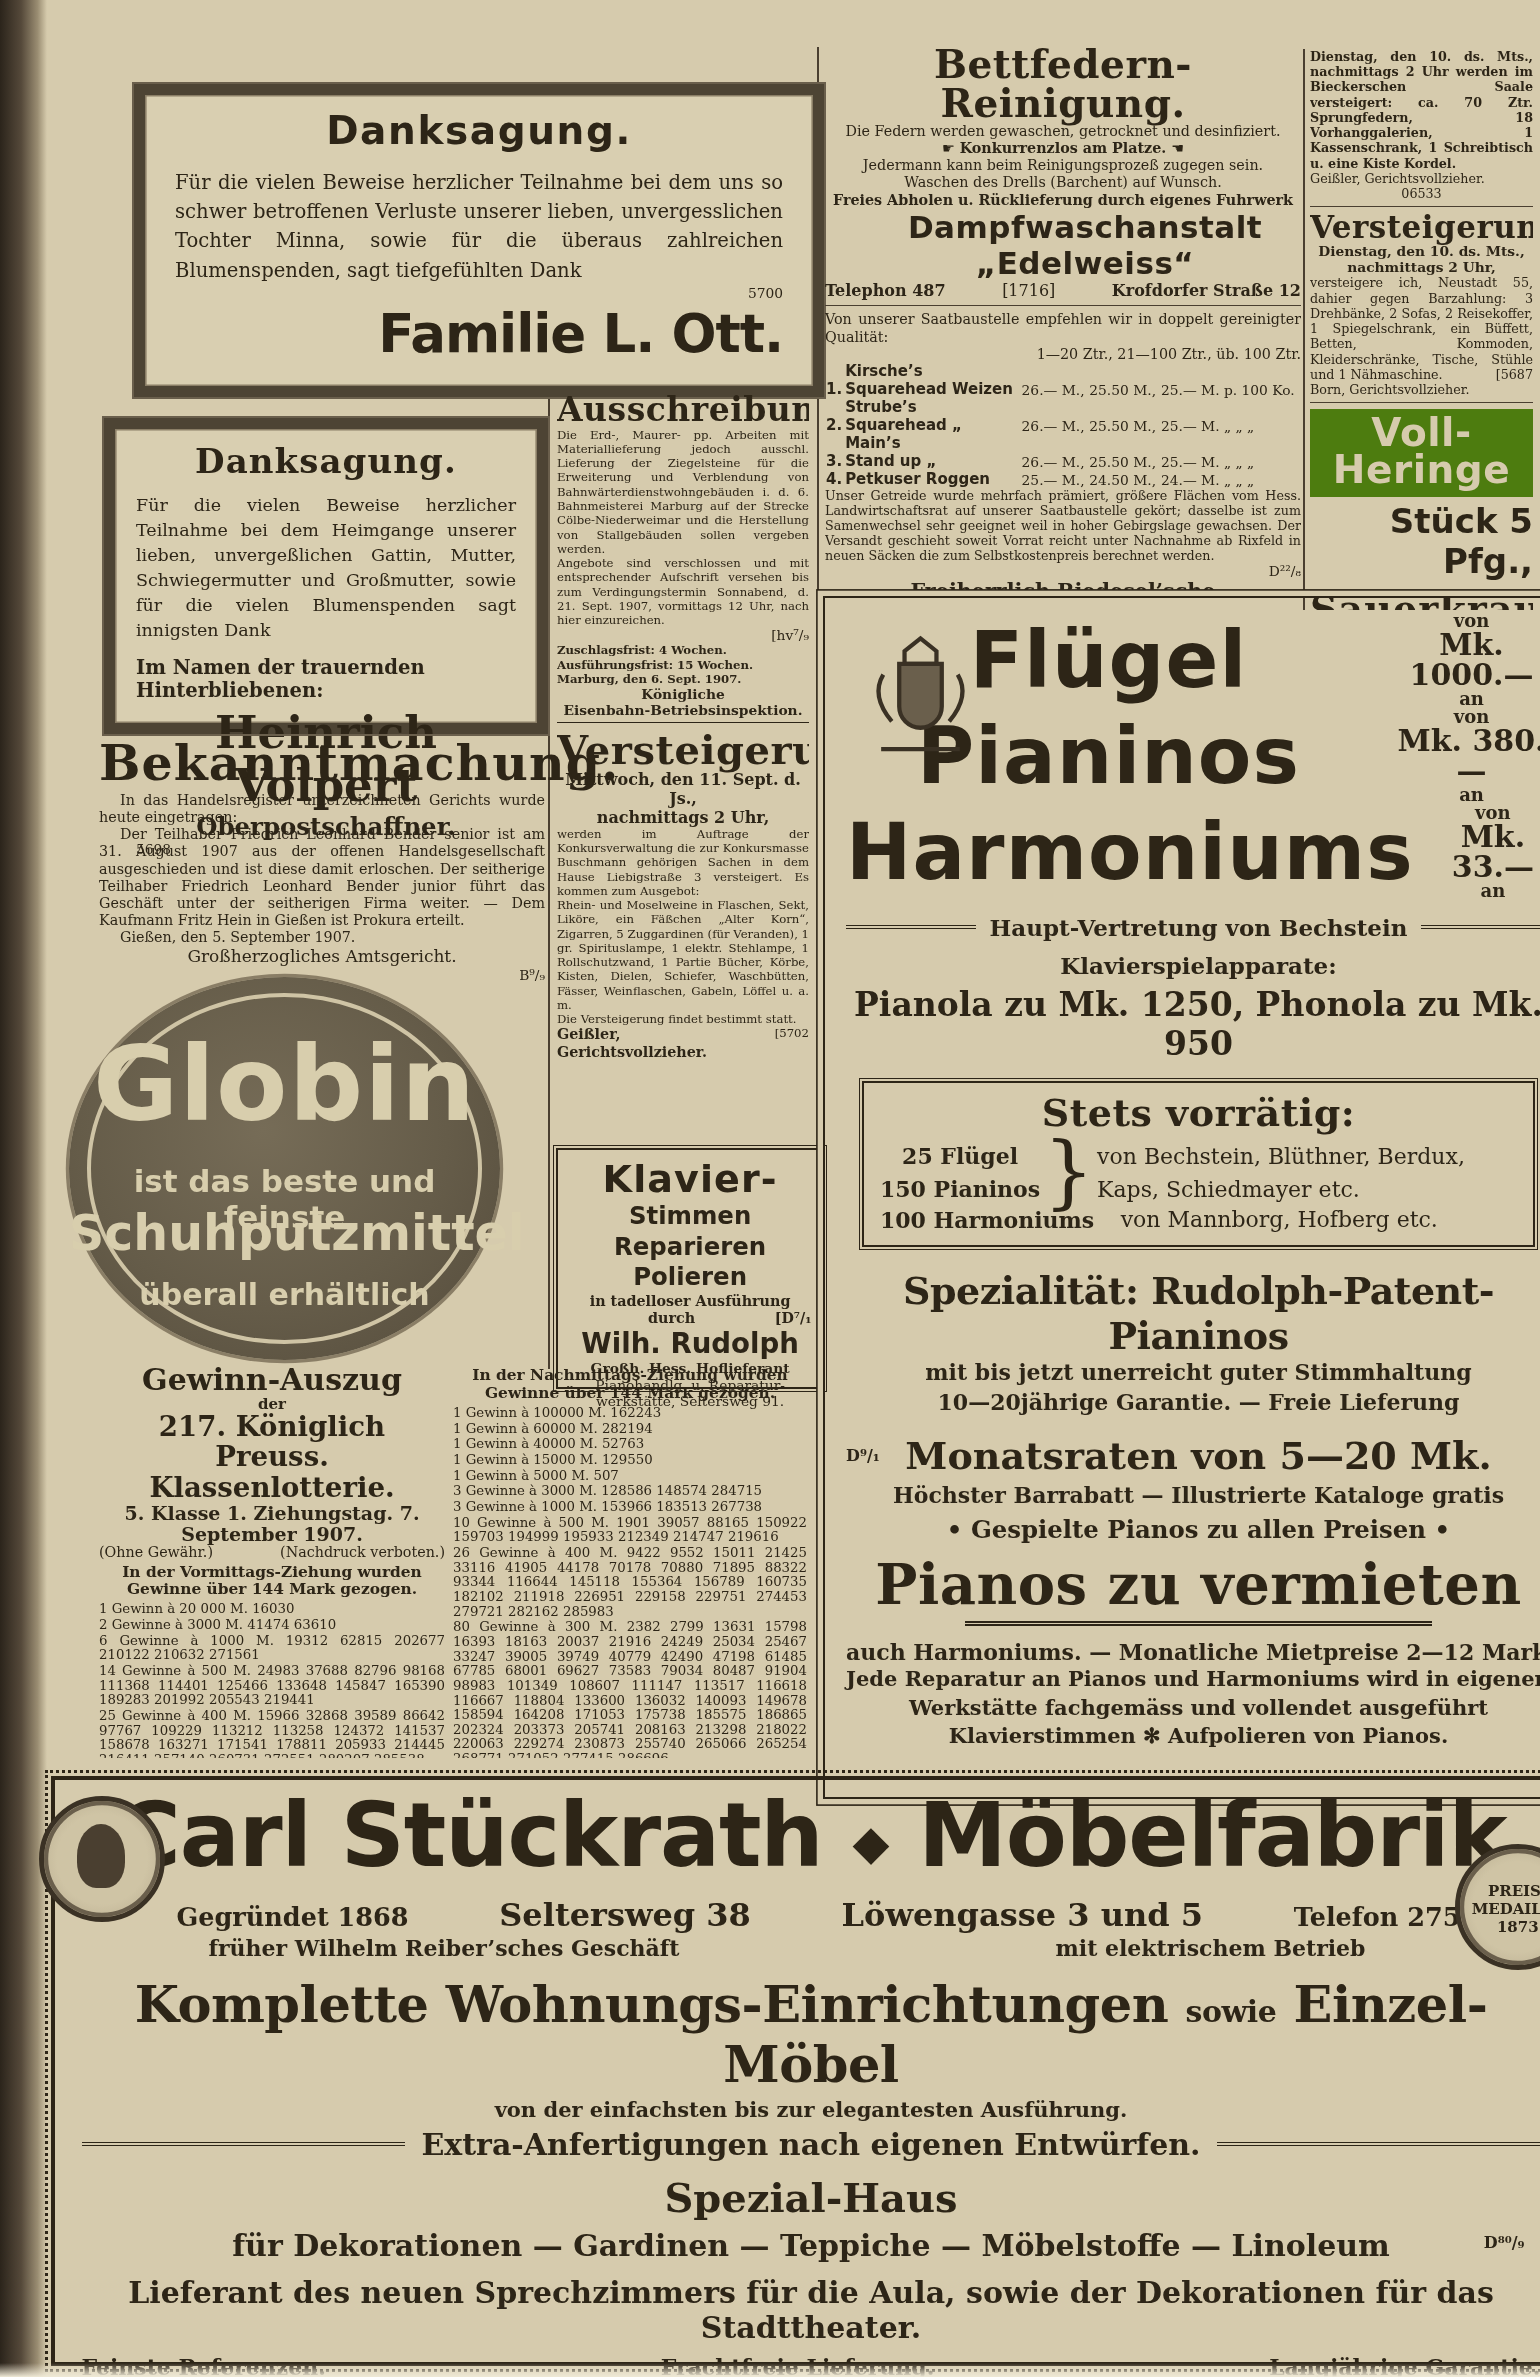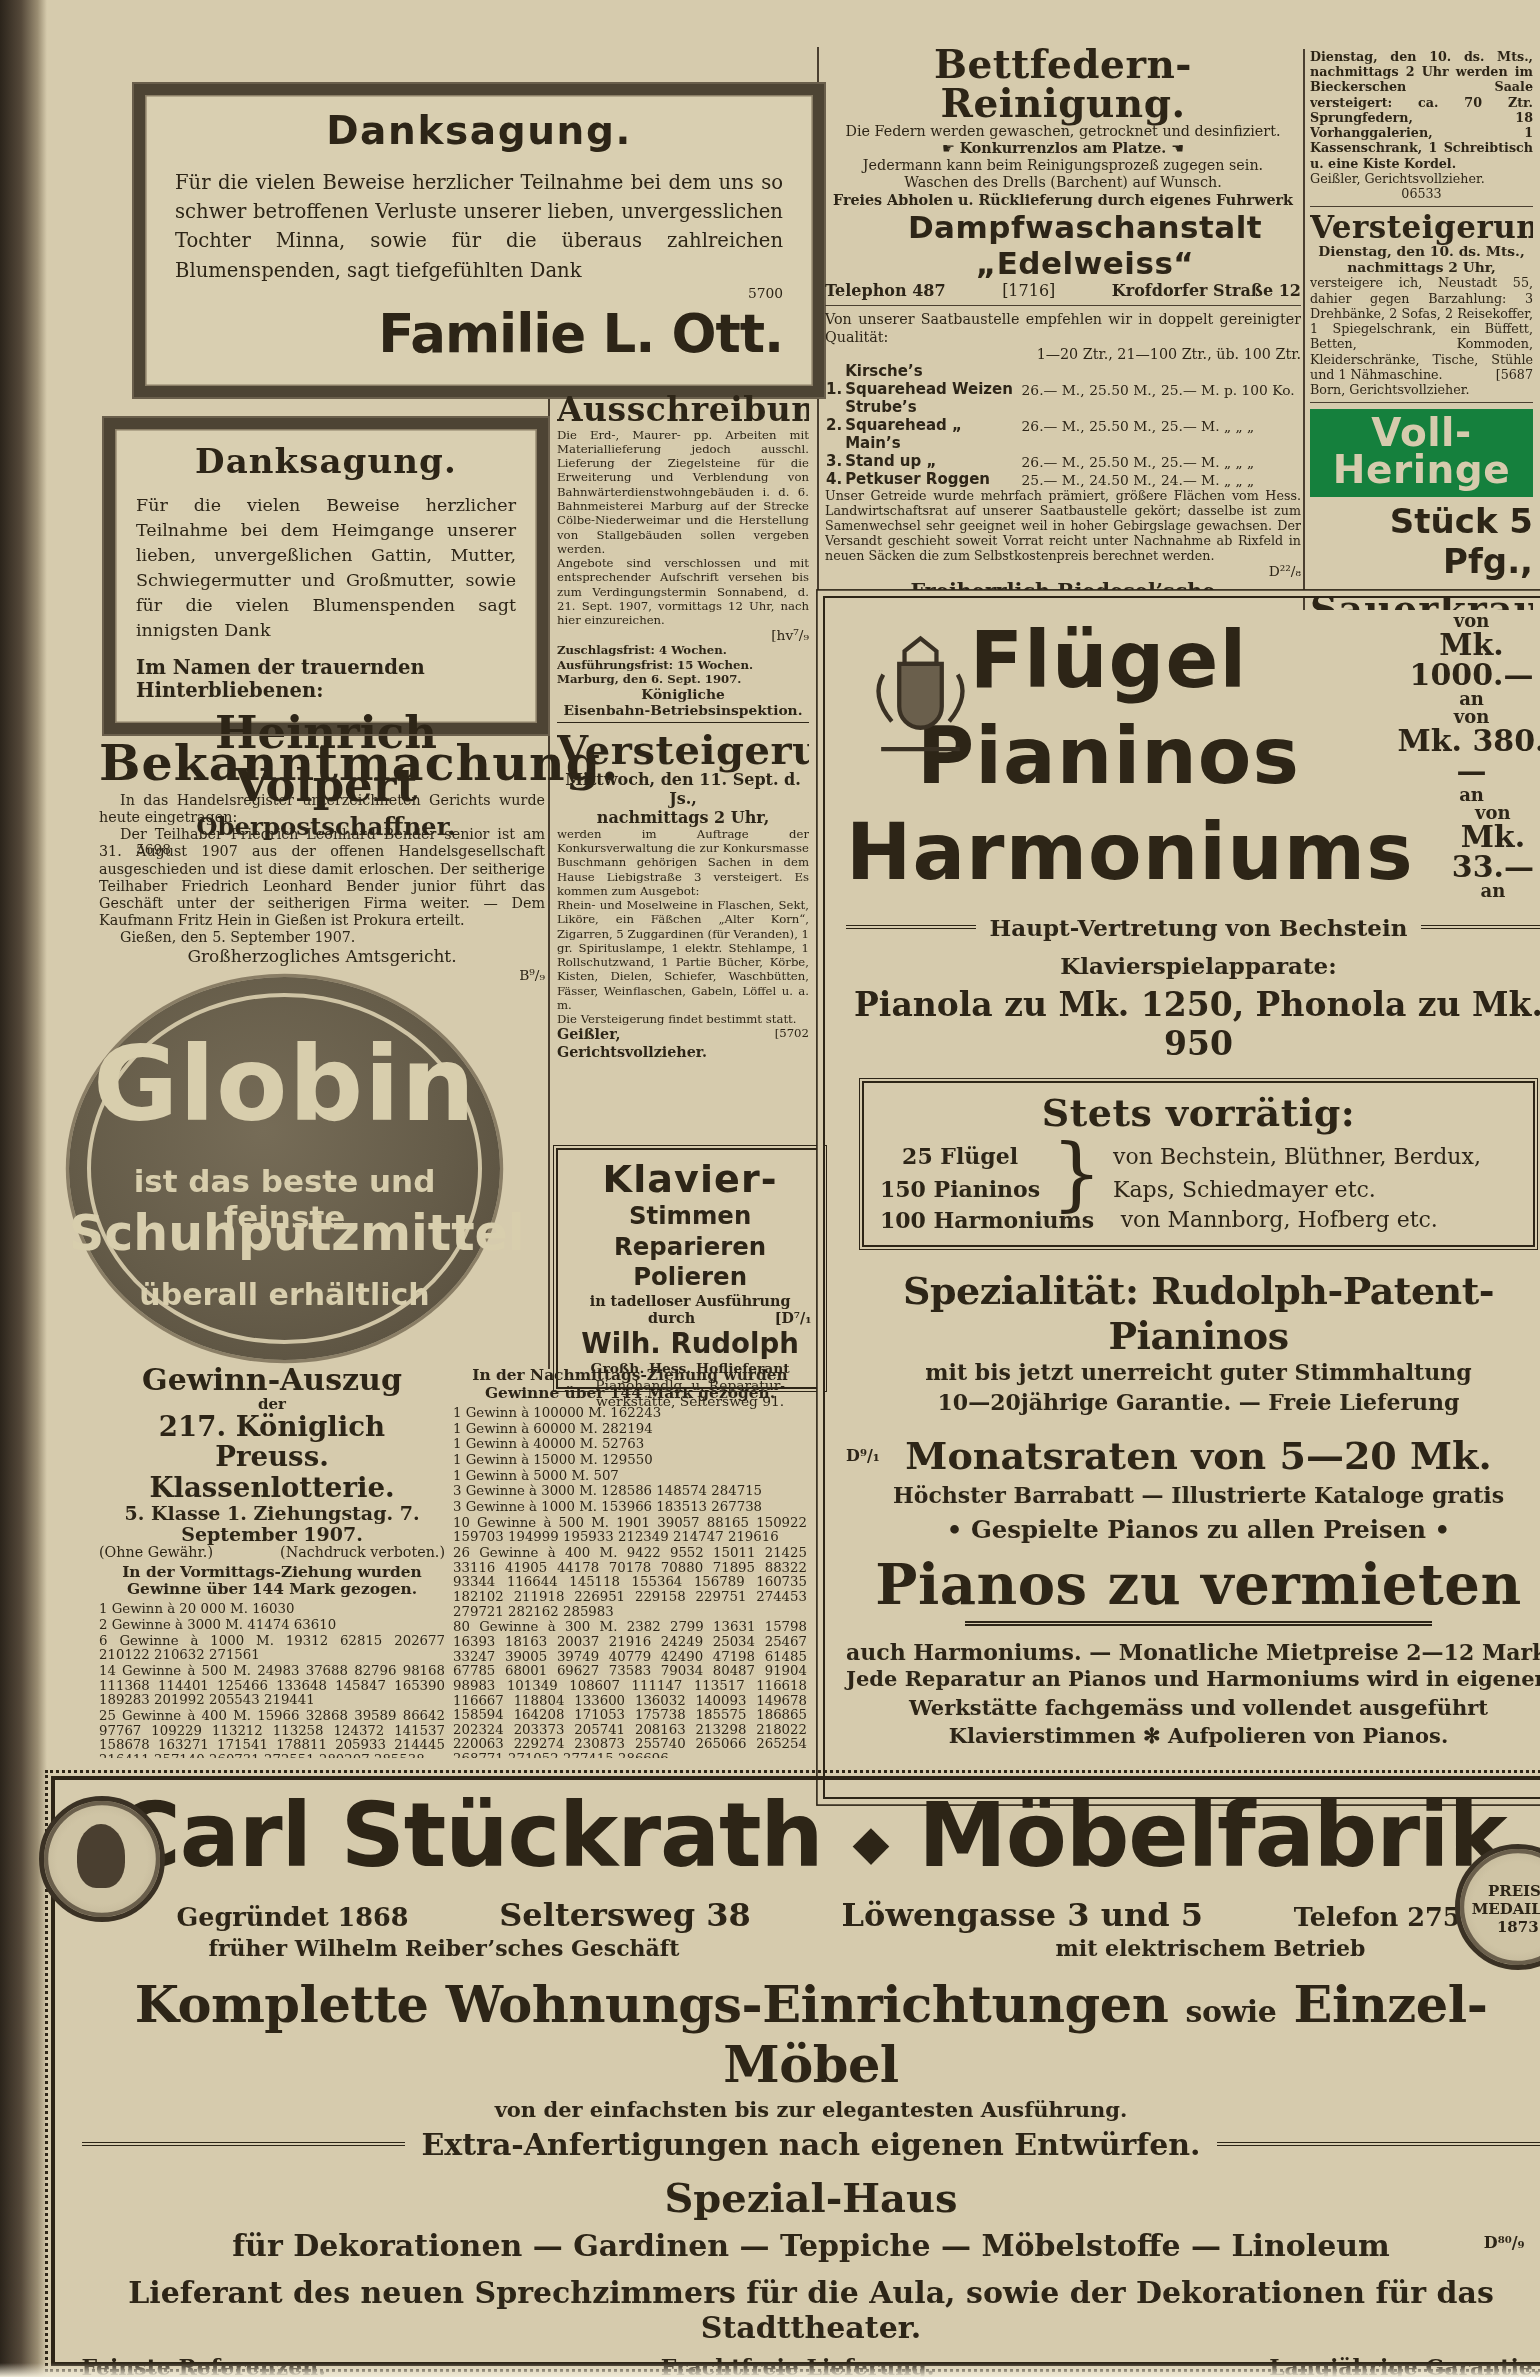--- a/index.html
+++ b/index.html
@@ -79,42 +79,42 @@
   #saat table{border-collapse:collapse;width:100%;font-size:13.8px;}
   #saat td{padding:0 1.1px;vertical-align:bottom;}
   #saat .nm{font-weight:bold;font-family:"DejaVu Sans",sans-serif;font-size:15px;}
   #saat .after{font-size:12.7px;line-height:1.18;}
   #ried .sig{font-size:20.7px;font-weight:bold;line-height:1.2;}
   
   #farcol{left:1310px;top:49px;width:223px;height:561px;overflow:hidden;font-size:12.7px;}
   #farcol .bd{line-height:1.2;text-align:justify;}
   #farcol .t{font-size:31px;letter-spacing:0.5px;line-height:1.0;}
   #farcol .d1{font-weight:bold;font-size:13.8px;}
-  #hering .blk{background:#15803d;color:#d6cbad;padding:5.3px 4.2px 8.5px 4.2px;
+  #hering .blk{background:#4d7c0f;color:#d6cbad;padding:5.3px 4.2px 8.5px 4.2px;
      font-size:39px;font-weight:bold;letter-spacing:0.5px;text-align:center;line-height:.95;}
   #hering .p1{font-size:34px;font-weight:bold;text-align:right;margin-top:4.2px;}
   #hering .k{font-size:38px;font-weight:bold;text-align:center;margin-top:5.3px;letter-spacing:1.1px;}
   
   #piano{left:823px;top:596px;width:705px;height:1171px;border:2.1px solid #2d2517;
      box-shadow:0 0 0 5.3px #d6cbad,0 0 0 6.9px #2d2517;padding:13.8px 21px;overflow:hidden;}
   #piano .prow{display:flex;align-items:center;justify-content:flex-end;gap:21px;}
   #piano .pname{font-size:78px;font-weight:bold;font-family:"DejaVu Sans",sans-serif;
      letter-spacing:1.1px;flex:1;text-align:center;}
   .pricestack{width:159px;text-align:center;line-height:1.0;}
   .pricestack .vonan{font-size:18px;font-weight:bold;}
   .pricestack .pr{font-size:30px;font-weight:bold;}
   #piano .bech{display:flex;align-items:center;gap:13.8px;margin-top:13.8px;}
   #piano .bech .ln{flex:1;border-top:4.8px double #2d2517;}
   #piano .bech .tx{font-size:23px;font-weight:bold;}
   #piano .appar{font-size:23px;font-weight:bold;margin-top:11.7px;}
   #piano .pianola{font-size:33px;font-weight:bold;margin-top:5.3px;}
   #stock{border:2.7px double #2d2517;outline:1.6px solid #2d2517;outline-offset:2.1px;
      margin:18px 16px 0 16px;padding:7.4px 16px 11.7px 16px;}
   #stock .t{font-size:38px;font-weight:bold;letter-spacing:0.5px;}
-  #stock .grid{display:flex;align-items:flex-end;gap:11px;margin-top:5.3px;}
+  #stock .grid{display:flex;align-items:flex-start;gap:3px;margin-top:5.3px;}
   #stock .q{font-size:22px;font-weight:bold;line-height:1.5;white-space:nowrap;}
   #stock .brace{font-size:80px;font-weight:normal;line-height:.8;}
   #stock .br{font-size:22px;line-height:1.5;}
   #stock .r3{display:flex;gap:26.5px;font-size:22px;margin-top:1.1px;}
   #stock .r3 .q3{font-weight:bold;}
   #piano .spez{font-size:38px;font-weight:bold;margin-top:21px;letter-spacing:-0.5px;}
   #piano .spezs{font-size:22px;font-weight:bold;line-height:1.35;}
   #piano .ratenrow{display:flex;align-items:center;margin-top:16px;}
   #piano .dmark{font-size:16px;font-weight:bold;width:48px;text-align:left;}
   #piano .raten{font-size:38px;font-weight:bold;flex:1;text-align:center;margin-right:48px;}

